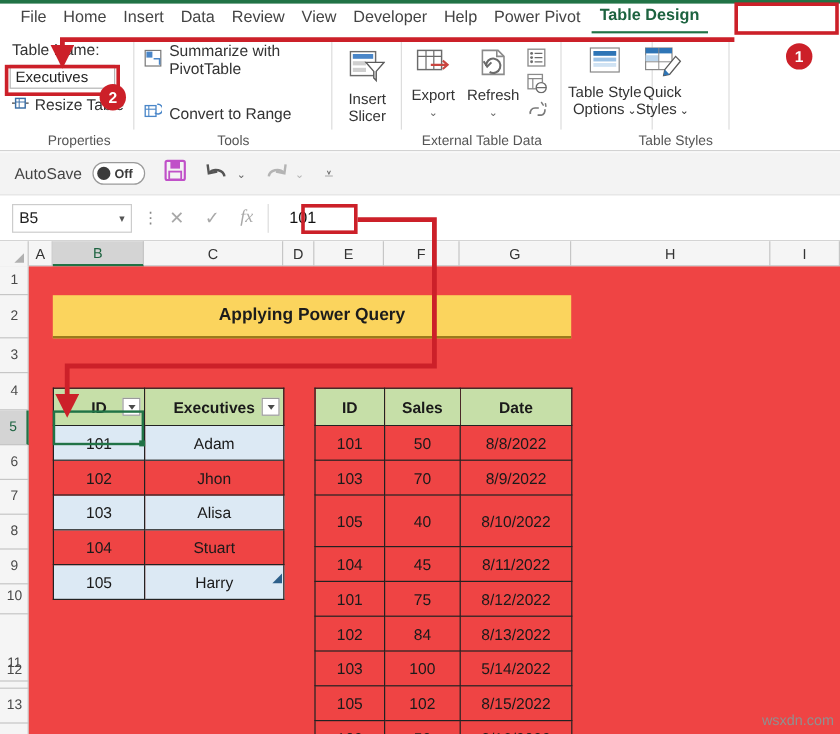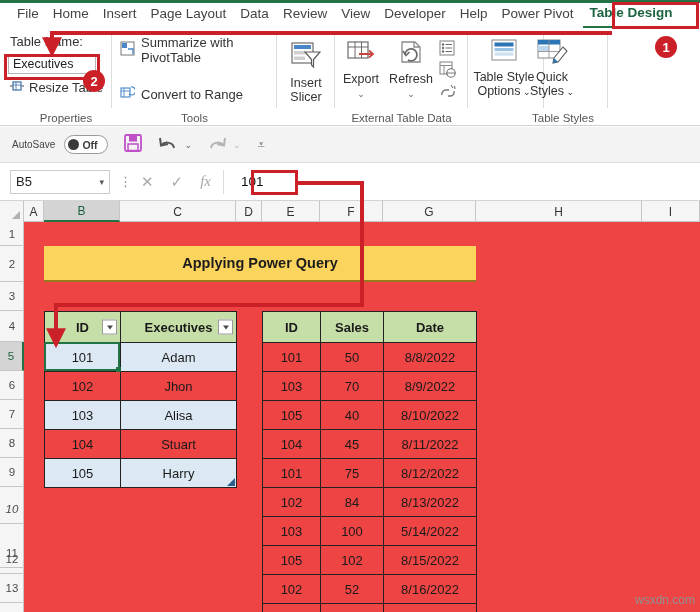--- a/index.html
+++ b/index.html
@@ -73,21 +73,21 @@
   .big-btn .ico { display: block; margin: 0 auto 3px; }
 
   .sm-ico { position: absolute; }
 
   
   .qat {
     position: absolute; left: 0; top: 127px; width: 700px; height: 36px;
     background: #f3f3f3; border-bottom: 1px solid #e0e0e0;
     display: flex; align-items: center; gap: 9px; padding-left: 12px;
   }
-  .autosave-label { font-size: 10px; color: #444; }
+  .autosave-label { font-size: 13px; color: #444; }
   .toggle {
     width: 44px; height: 19px; border-radius: 10px;
     border: 1px solid #9a9a9a; background: #ffffff;
     display: flex; align-items: center; gap: 3px; padding-left: 3px;
   }
   .toggle .knob { width: 11px; height: 11px; border-radius: 50%; background: #3b3b3b; }
   .toggle .txt { font-size: 10.5px; color: #3b3b3b; font-weight: bold; }
 
   
   .fbar {
@@ -146,21 +146,21 @@
   
   .title-cell {
     position: absolute;
     background: #fcd濃; background: #fbd45d;
     border-bottom: 2px solid #9a7a1c;
     display: flex; align-items: center; justify-content: center;
     font-size: 14.5px; font-weight: bold; color: #1c1c1c;
   }
 
   
-  .xtable { position: absolute; border-collapse: collapse; }
+  .xtable { position: absolute; border-collapse: collapse; margin-top: 12px; }
   .xtable td, .xtable th {
     border: 1px solid #222222;
     font-size: 13px; color: #1a1a1a; text-align: center;
     font-weight: normal; padding: 0;
   }
   .xtable th {
     background: #c6dfa8; font-weight: bold; color: #1a1a1a;
     font-size: 13px; position: relative;
   }
 
@@ -212,21 +212,20 @@
 </style>
 </head>
 <body>
 
 <div id="app">
 
   <div class="ribbon-tabs">
     <div class="tab">File</div>
     <div class="tab">Home</div>
     <div class="tab">Insert</div>
-    <div class="tab">Page Layout</div>
     <div class="tab">Data</div>
     <div class="tab">Review</div>
     <div class="tab">View</div>
     <div class="tab">Developer</div>
     <div class="tab">Help</div>
     <div class="tab">Power Pivot</div>
     <div class="tab active">Table Design</div>
   </div>
 
   <div class="ribbon-body">
@@ -451,21 +450,21 @@
     <div id="row-headers">
         <div class="rowcell" style="top: 21px; height: 24px;">1</div>
         <div class="rowcell" style="top: 45px; height: 36px;">2</div>
         <div class="rowcell" style="top: 81px; height: 29px;">3</div>
         <div class="rowcell" style="top: 110px; height: 31px;">4</div>
         <div class="rowcell sel" style="top: 141px; height: 29px;">5</div>
         <div class="rowcell" style="top: 170px; height: 29px;">6</div>
         <div class="rowcell" style="top: 199px; height: 29px;">7</div>
         <div class="rowcell" style="top: 228px; height: 29px;">8</div>
         <div class="rowcell" style="top: 257px; height: 29px;">9</div>
-        <div class="rowcell" style="top: 294px; height: 29px; font-style: italic;">10</div>
+        <div class="rowcell" style="top: 282px; height: 29px;">10</div>
         <div class="rowcell" style="top: 315px; height: 29px; margin-top: 23px;">11</div>
         <div class="rowcell" style="top: 344px; height: 29px;">12</div>
         <div class="rowcell" style="top: 373px; height: 29px;">13</div>
         <div class="rowcell" style="top: 402px; height: 29px;">14</div>
       </div>
 
     <div class="sheet">
 
       <div class="title-cell" id="title-cell" style="left: 20px; top: 24px; width: 432px; height: 36px;">Applying Power Query</div>
 
@@ -520,21 +519,21 @@
               <td style="height: 29px; width: 63px;">50</td>
               <td style="height: 29px; width: 93px;">8/8/2022</td>
             </tr>
             <tr>
               <td style="height: 29px; width: 58px;">103</td>
               <td style="height: 29px; width: 63px;">70</td>
               <td style="height: 29px; width: 93px;">8/9/2022</td>
             </tr>
             <tr>
               <td style="height: 29px; width: 58px;">105</td>
-              <td style="height: 29px; width: 63px;">40</td>
+              <td style="height: 43px; width: 63px;">40</td>
               <td style="height: 29px; width: 93px;">8/10/2022</td>
             </tr>
             <tr>
               <td style="height: 29px; width: 58px;">104</td>
               <td style="height: 29px; width: 63px;">45</td>
               <td style="height: 29px; width: 93px;">8/11/2022</td>
             </tr>
             <tr>
               <td style="height: 29px; width: 58px;">101</td>
               <td style="height: 29px; width: 63px;">75</td>

